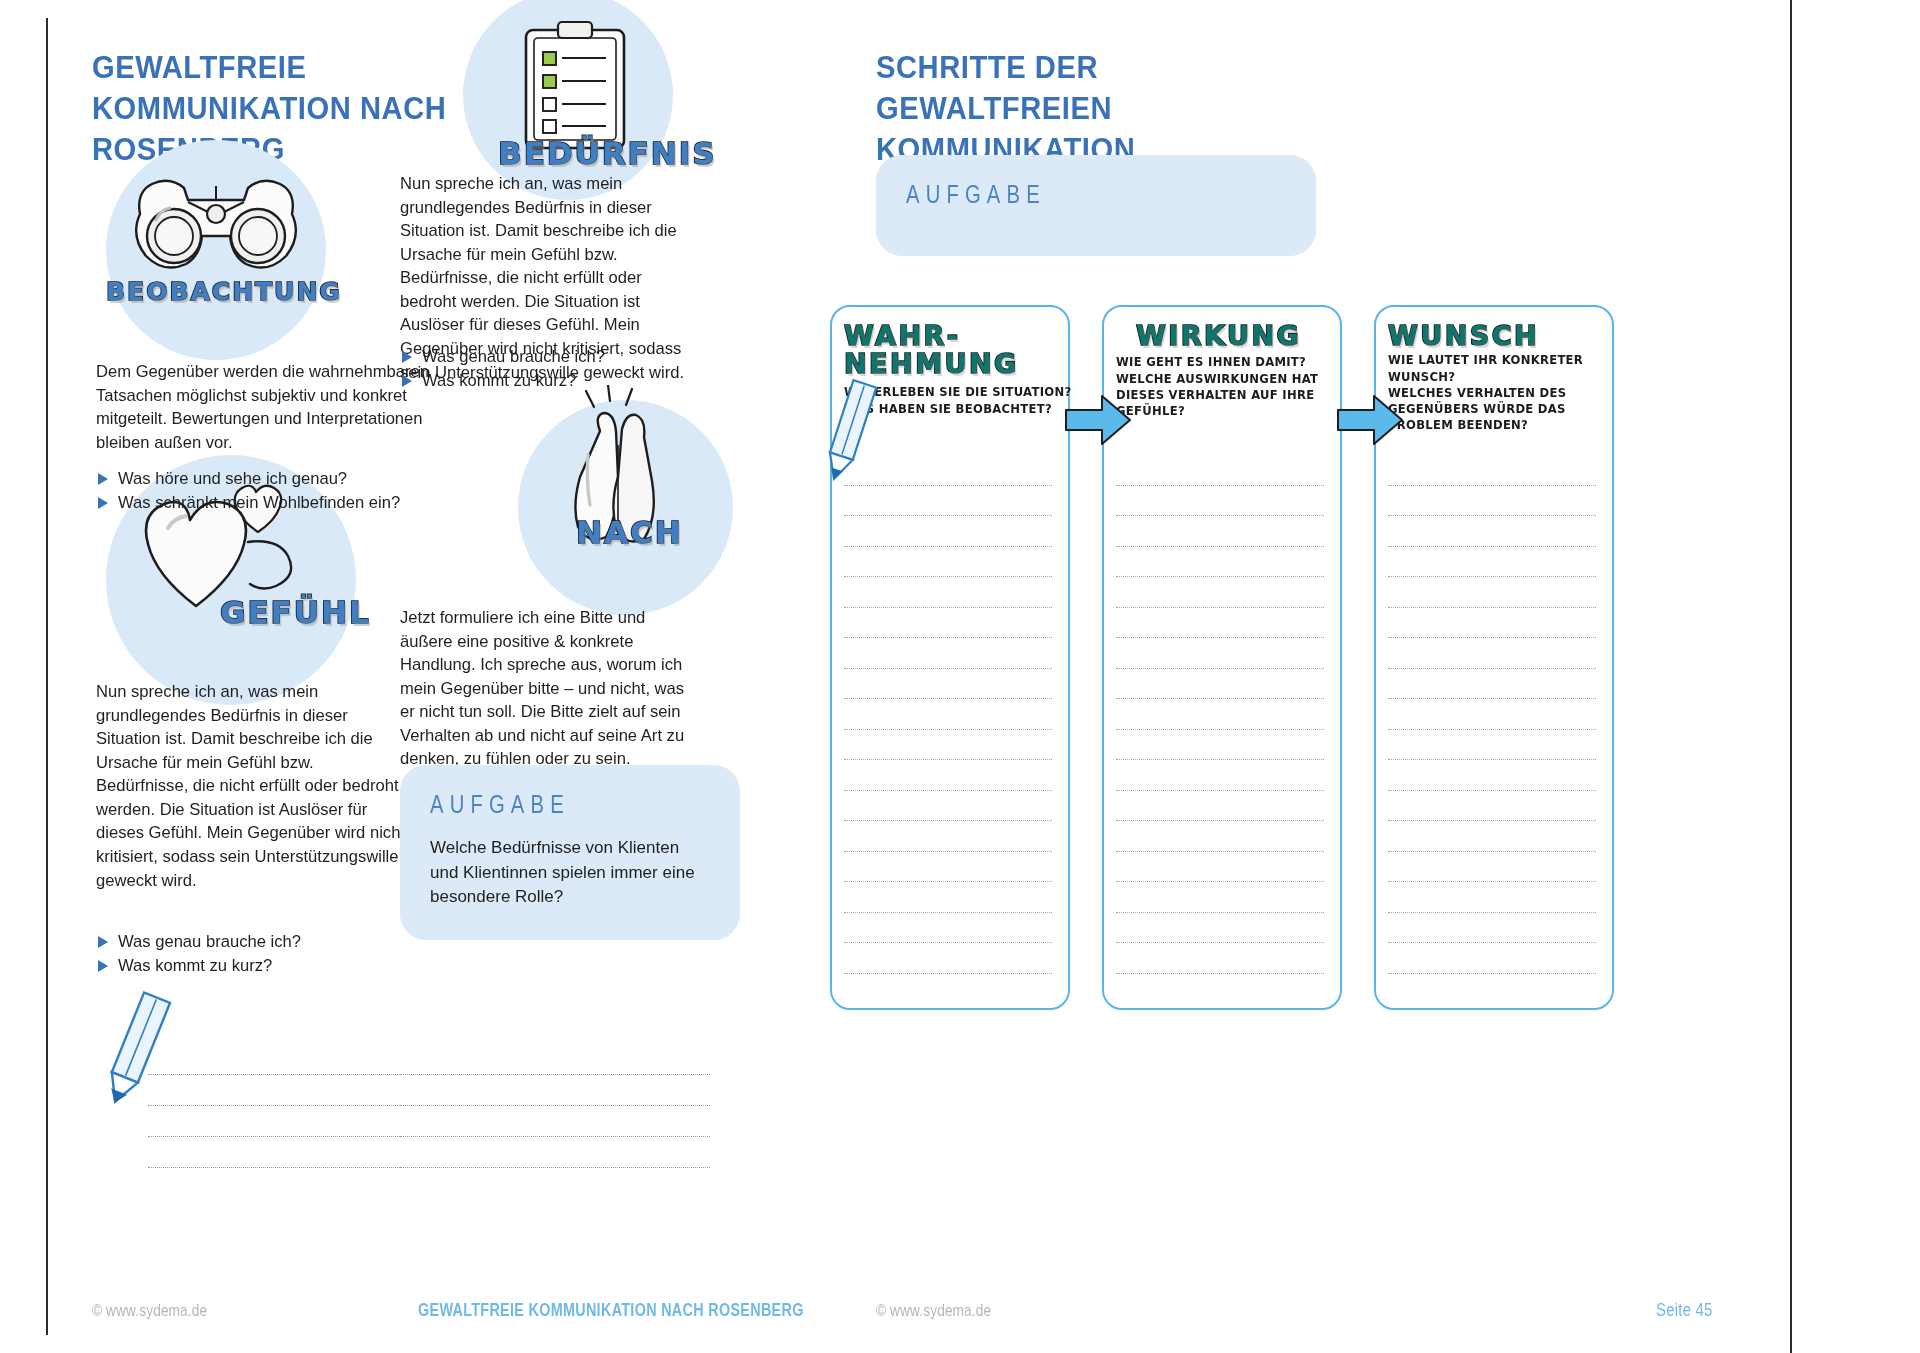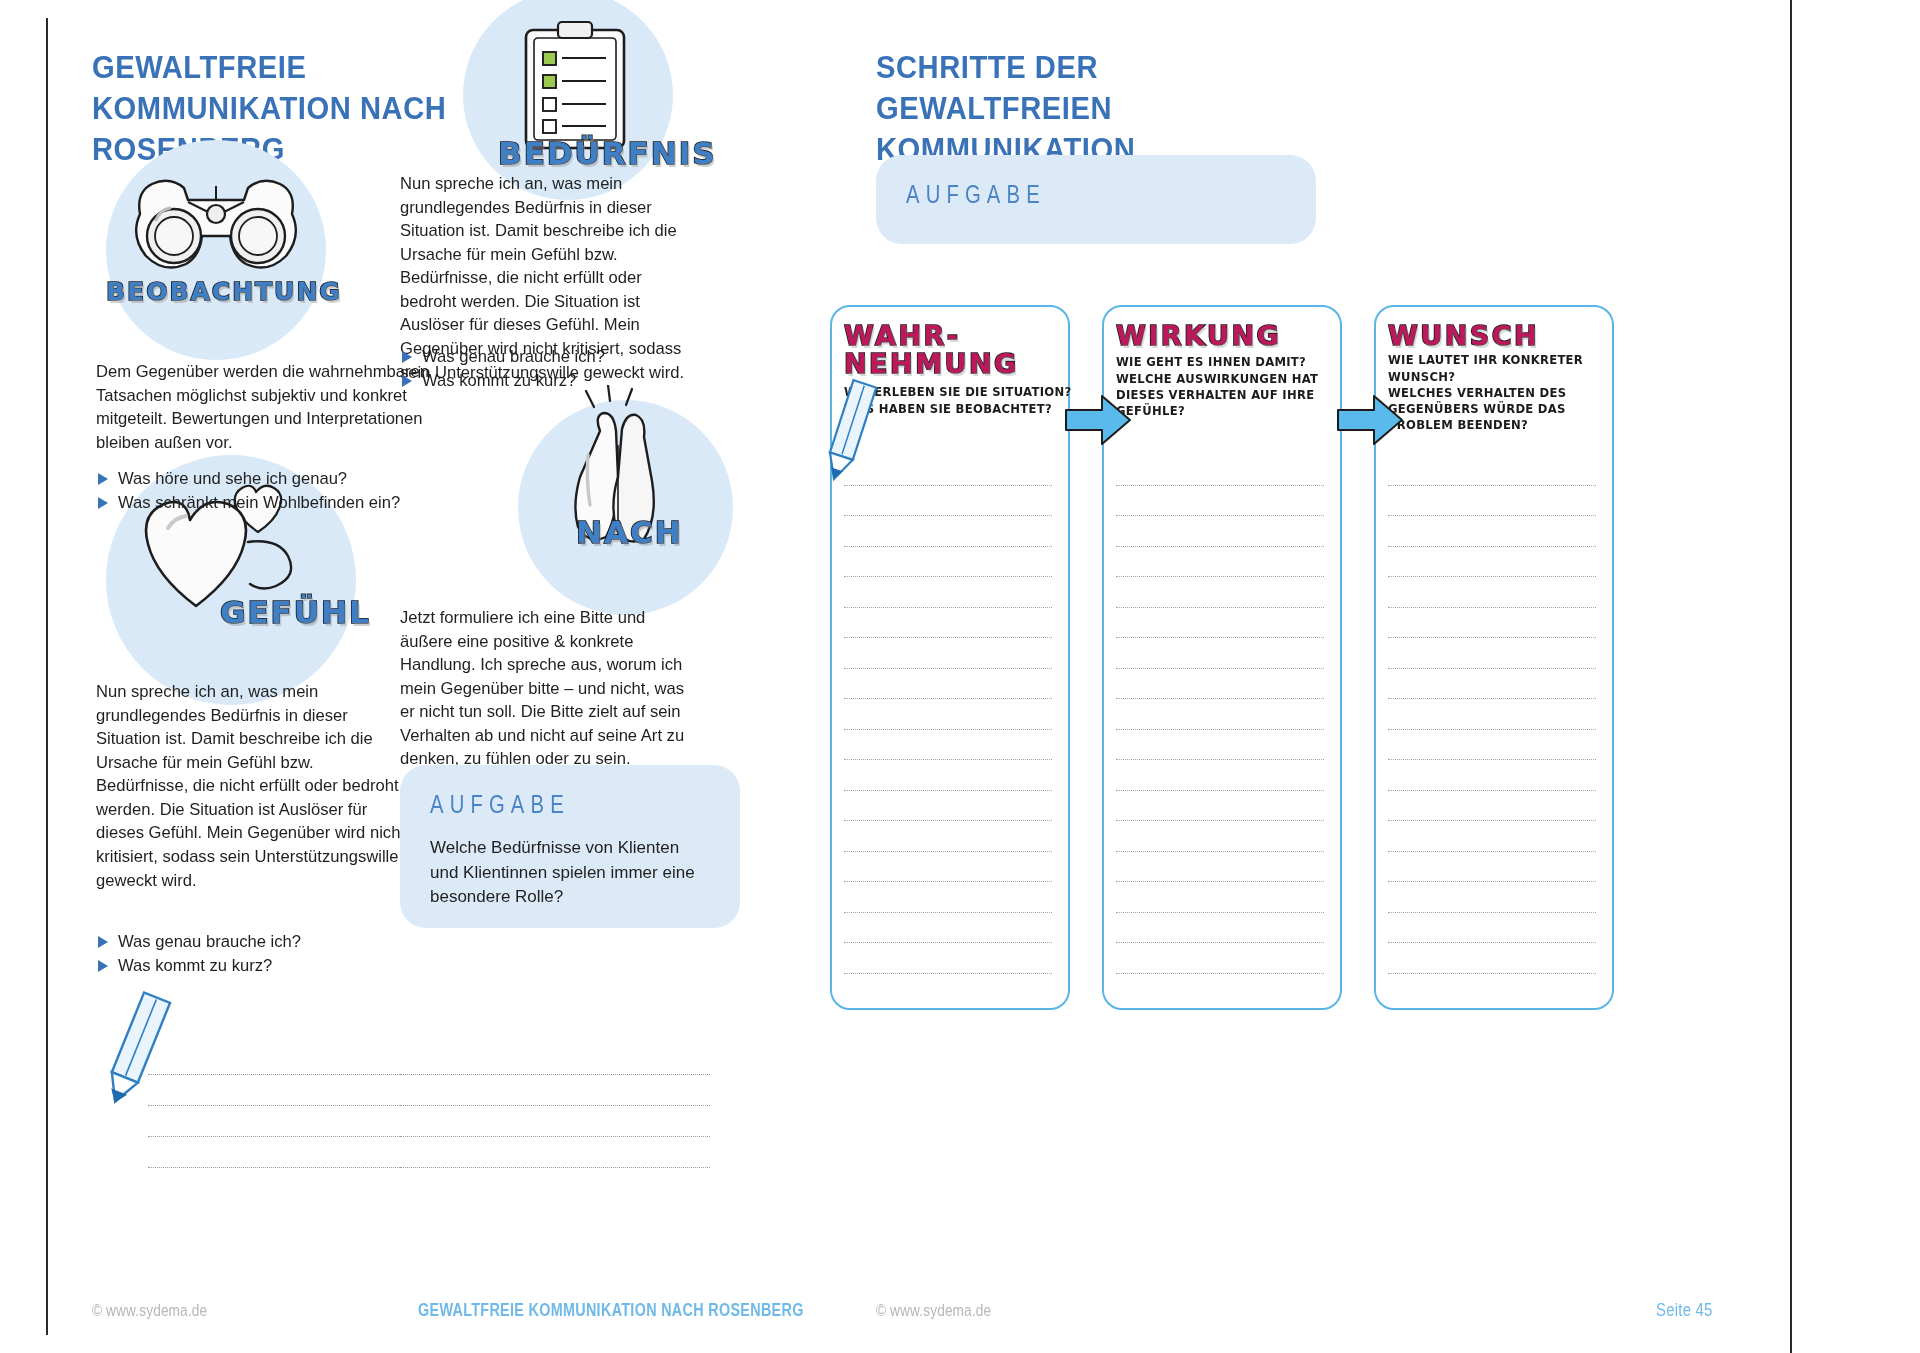--- a/index.html
+++ b/index.html
@@ -96,21 +96,21 @@
     border-top: 6px solid transparent;
     border-bottom: 6px solid transparent;
   }
 
   
   .aufgabe {
     position: absolute;
     z-index: 4;
     background: #dceaf8;
     border-radius: 26px;
-    padding: 26px 30px 18px 30px;
+    padding: 26px 30px 30px 30px;
   }
   .aufgabe-title {
     font-family: "Liberation Sans Narrow", "Liberation Sans", sans-serif;
     color: #4a84c4;
     font-size: 23px;
     letter-spacing: 7px;
     font-weight: normal;
     transform: scaleX(0.88) scaleY(1.12);
     transform-origin: left center;
     margin-bottom: 18px;
@@ -138,21 +138,21 @@
     border: 2px solid #5bb4e8;
     border-radius: 20px;
     background: #ffffff;
     z-index: 3;
   }
   .wcol-head { position: absolute; left: 0; top: 0; width: 100%; z-index: 5; }
 
   .wtitle {
     font-family: "DejaVu Sans", sans-serif;
     font-weight: bold;
-    color: #be185d;
+    color: #0f766e;
     -webkit-text-stroke: 1.7px #1a1a1a;
     paint-order: stroke fill;
     text-shadow: 2px 3px 0 rgba(160,160,160,.4);
     letter-spacing: 2.5px;
     line-height: 1.04;
     white-space: pre-line;
   }
   .wsub {
     font-family: "DejaVu Sans", sans-serif;
     font-weight: bold;
@@ -391,21 +391,21 @@
 
     <div class="arrow" style="left:198px; top:392px; width:70px; height:56px;">
       <svg width="70" height="56" viewBox="0 0 70 56">
         <polygon points="2,18 38,18 38,4 66,28 38,52 38,38 2,38" fill="#5bbaec" stroke="#1d1d1d" stroke-width="2" stroke-linejoin="round"></polygon>
       </svg>
     </div>
 
     <div class="wcol" style="left:236px; top:305px; width:240px; height:705px;"></div>
 
     <div class="wcol-head" style="left:250px; top:322px; width:230px;">
-      <div class="wtitle" style="font-size:27px;">WIRKUNG</div>
+      <div class="wtitle" style="font-size:27px;margin-left:20px;">WIRKUNG</div>
       <div class="wsub" style="margin-top:4px;">WIE GEHT ES IHNEN DAMIT?
 WELCHE AUSWIRKUNGEN HAT
 DIESES VERHALTEN AUF IHRE
 GEFÜHLE?</div>
     </div>
 
     <div class="wlines" style="left:250px; top:455px; width:208px;">
       <div class="wline"></div>
       <div class="wline"></div>
       <div class="wline"></div>

